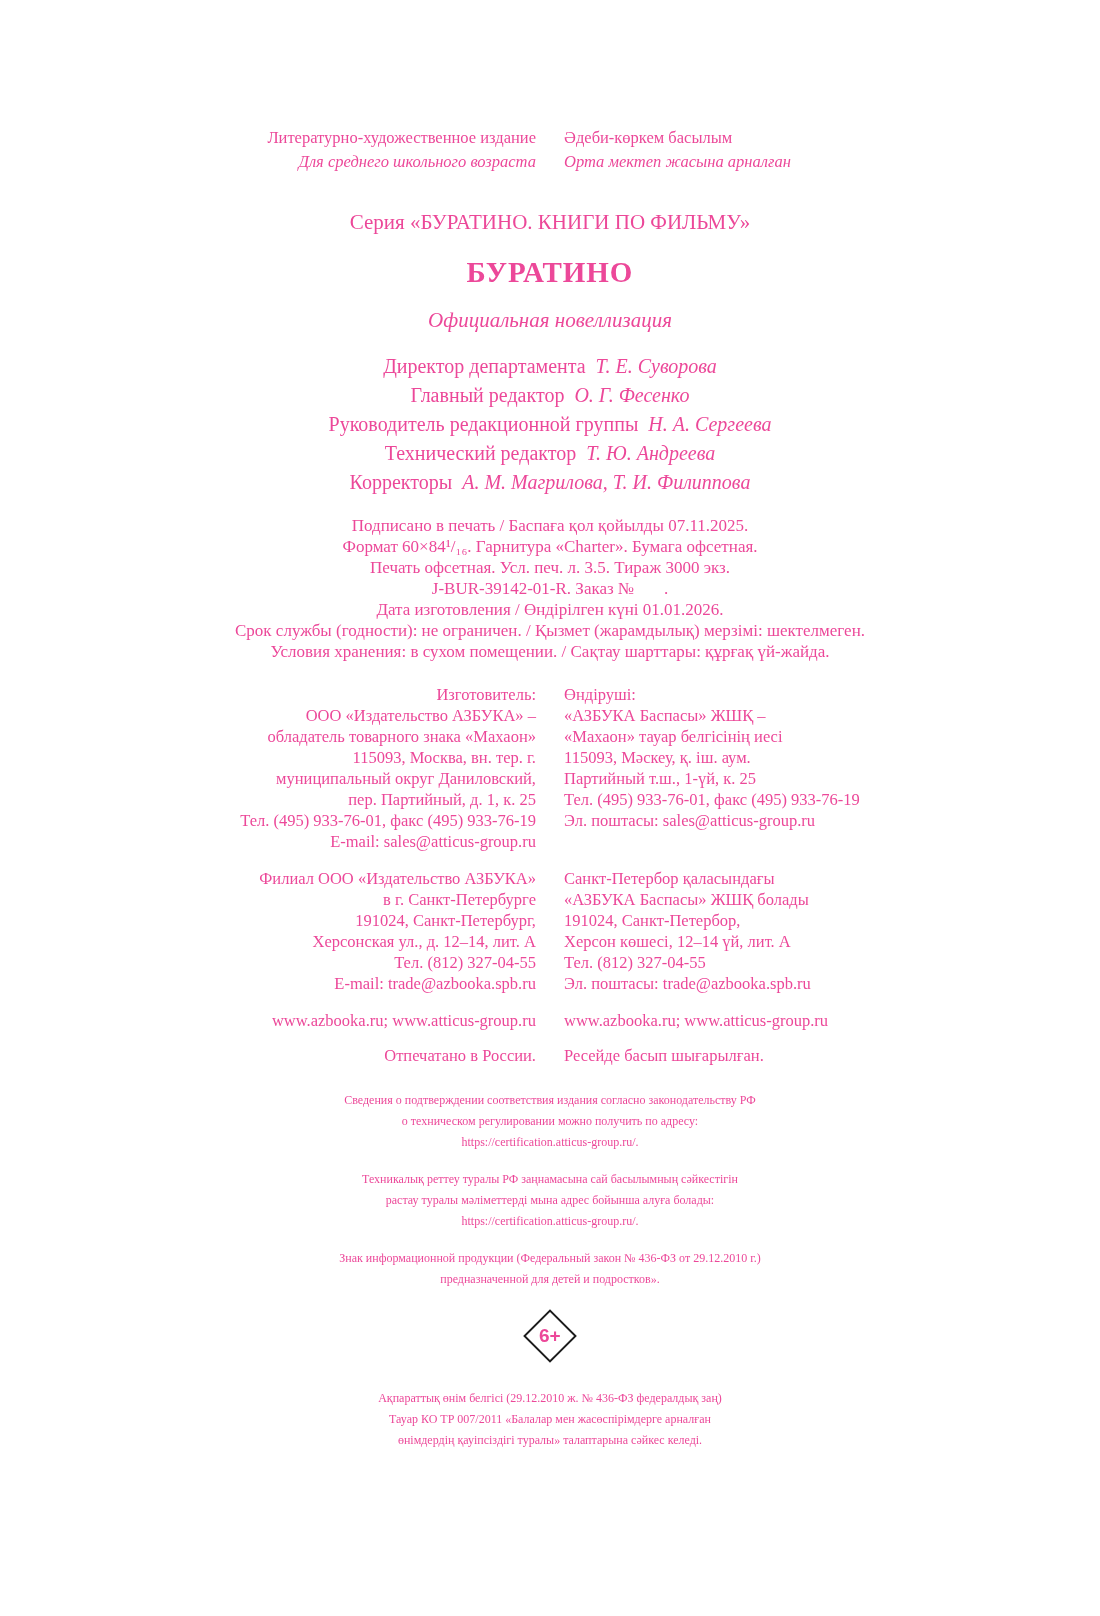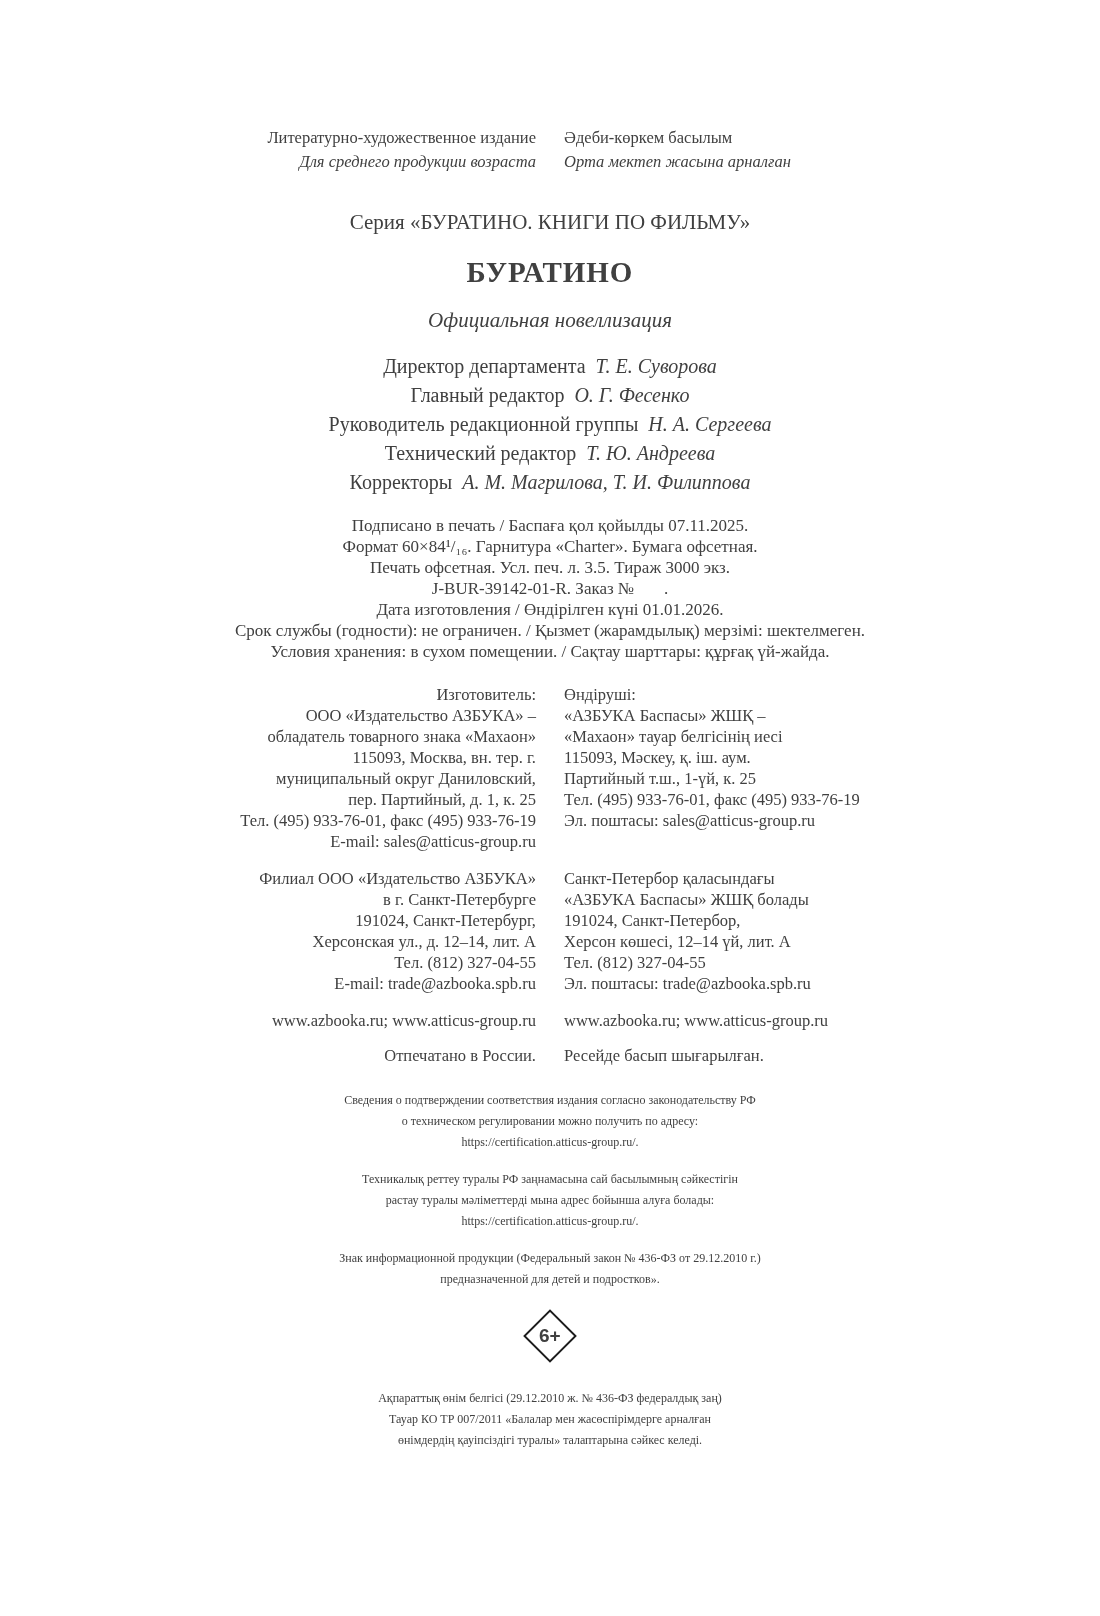--- a/index.html
+++ b/index.html
@@ -6,21 +6,21 @@
   html, body {
     margin: 0;
     padding: 0;
     background: #ffffff;
   }
   .page {
     width: 1100px;
     height: 1616px;
     margin: 0 auto;
     background: #ffffff;
-    color: #404040;
+    color: #ec4899;
     font-family: "Liberation Serif", "DejaVu Serif", serif;
     padding: 126px 100px 0 100px;
     overflow: hidden;
   }
   .center { text-align: center; }
   .italic { font-style: italic; }
 
   .two-col {
     display: flex;
     gap: 28px;
@@ -108,21 +108,21 @@
   }
 </style>
 </head>
 <body>
 
 <div class="page">
 
   <div class="two-col edition-note">
     <div class="col-r">
       <div>Литературно-художественное издание</div>
-      <div class="italic">Для среднего продукции возраста</div>
+      <div class="italic">Для среднего школьного возраста</div>
     </div>
     <div class="col-l">
       <div>Әдеби-көркем басылым</div>
       <div class="italic">Орта мектеп жасына арналған</div>
     </div>
   </div>
 
   <div class="series center">Серия «БУРАТИНО. КНИГИ ПО ФИЛЬМУ»</div>
   <h1 class="title center">БУРАТИНО</h1>
   <div class="subtitle center italic">Официальная новеллизация</div>

